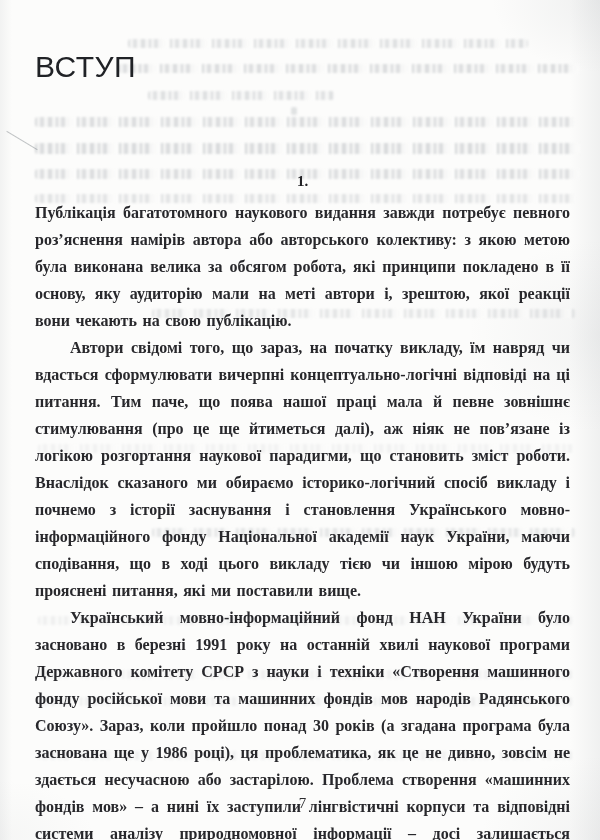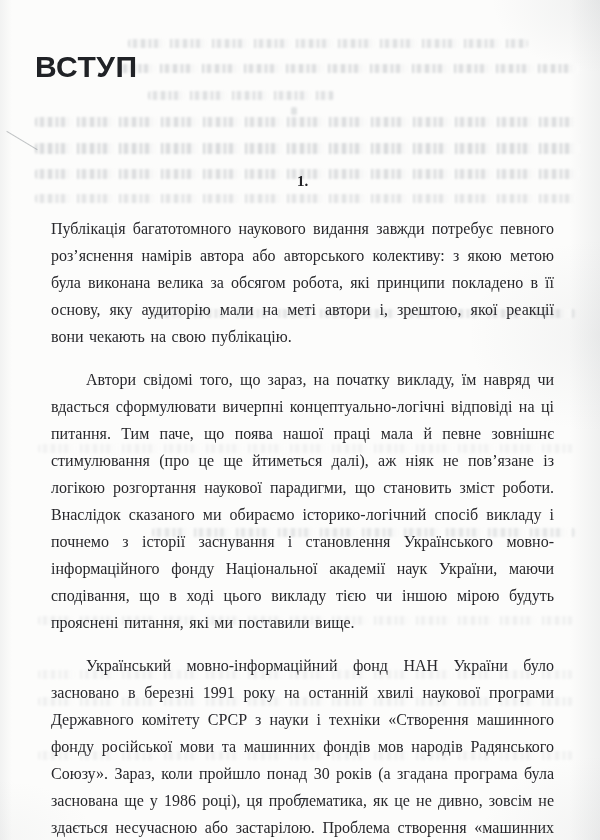--- a/index.html
+++ b/index.html
@@ -22,47 +22,48 @@
       #fcfcfb;
     font-family: "Liberation Serif", serif;
     color: #26262a;
   }
   .intro-heading {
     position: absolute;
     left: 35px;
     top: 30px;
     font-family: "Liberation Sans", sans-serif;
     font-size: 30px;
-    font-weight: 700;
+    font-weight: 400;
     letter-spacing: 0.5px;
     color: #202226;
   }
   .section-number {
     position: absolute;
     left: 35px;
     top: 173px;
     width: 535px;
     text-align: center;
     font-size: 15px;
     font-weight: bold;
     color: #222226;
   }
   .body-text {
     position: absolute;
     left: 35px;
     top: 199px;
     width: 535px;
   }
   .body-text p {
-    margin: 16px;
+    margin: 0;
     text-align: justify;
     font-size: 16px;
     line-height: 27px;
     word-spacing: 1.5px;
     color: #28282c;
+    font-weight: bold;
   }
   .body-text p.indent {
     text-indent: 35px;
   }
   .page-number {
     position: absolute;
     left: 35px;
     top: 795px;
     width: 535px;
     text-align: center;

